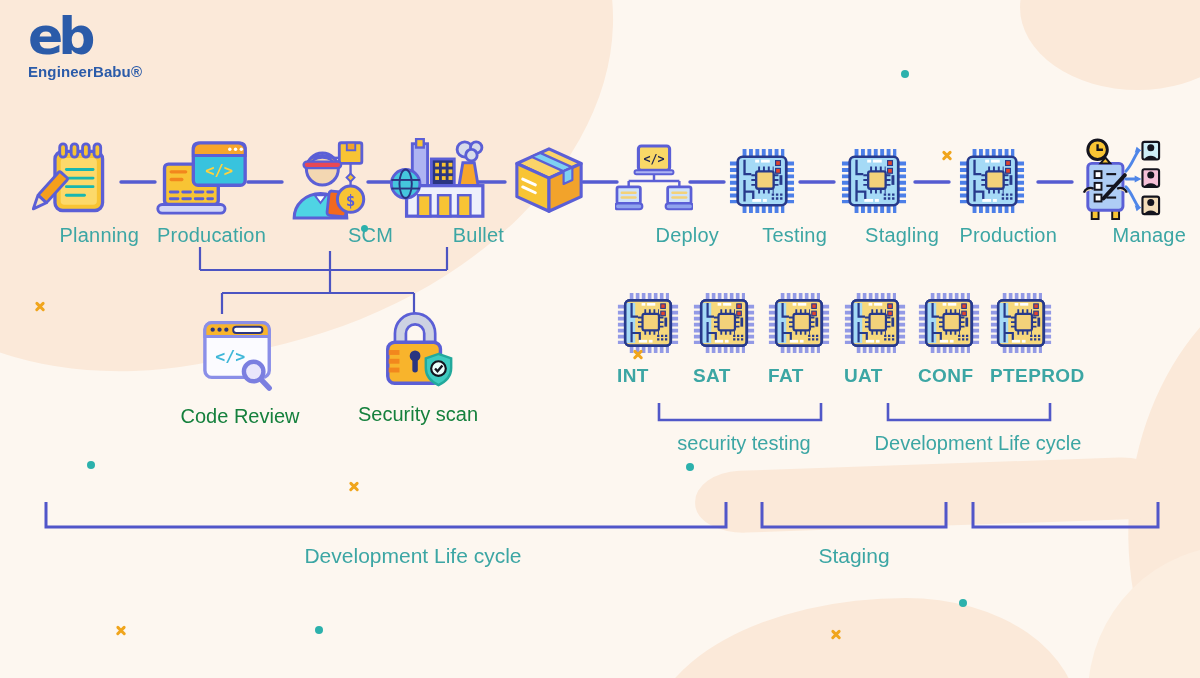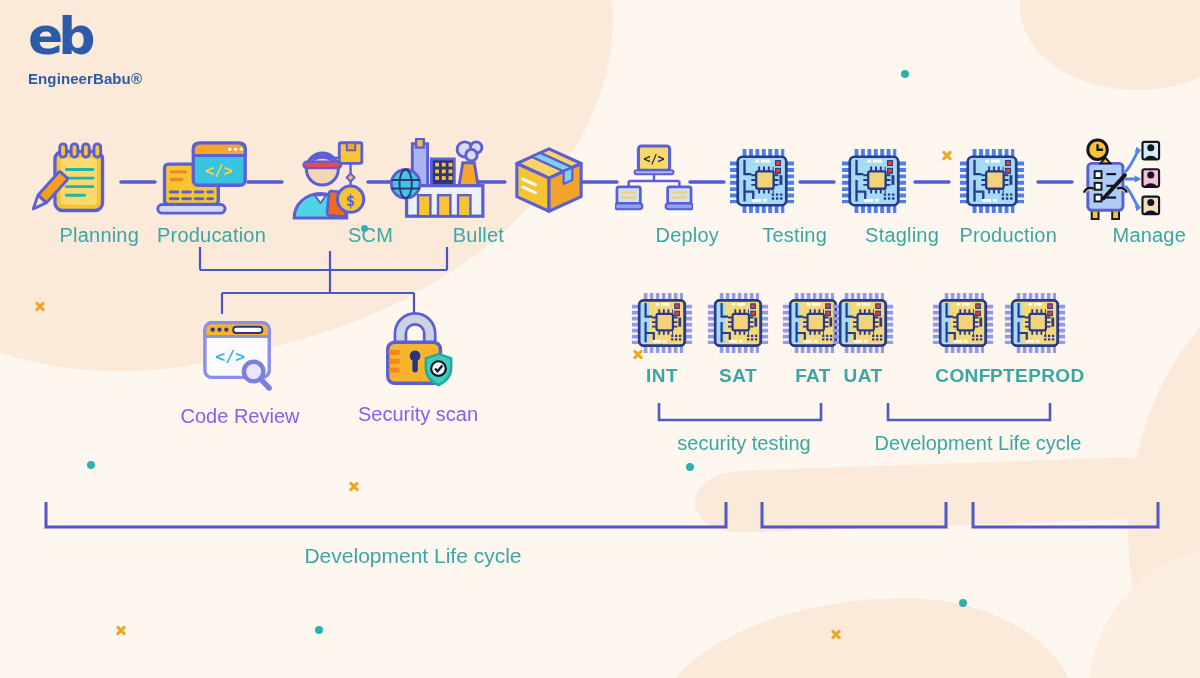--- a/index.html
+++ b/index.html
@@ -11,30 +11,30 @@
   .blob-tr{right:-55px;top:-75px;width:235px;height:165px;border-radius:50%}
   .blob-r{left:1128px;top:255px;width:420px;height:540px;border-radius:50% 42% 45% 55%;transform:rotate(8deg)}
   .blob-band{left:695px;top:464px;width:480px;height:62px;border-radius:45px 55px 40px 50px/30px 34px 26px 30px;transform:rotate(-2deg)}
   .blob-bot{left:648px;top:598px;width:430px;height:170px;border-radius:60% 40% 0 0/85% 70% 0 0}
   .blob-brc{left:1088px;top:545px;width:300px;height:300px;border-radius:50%;background:#fceee0}
   
   .lines{position:absolute;left:0;top:0;z-index:1}
   
   .logo{position:absolute;left:28px;top:10px;z-index:3}
   .logo-mark{font-family:"DejaVu Sans",sans-serif;font-size:52px;font-weight:bold;color:#2b5ba9;letter-spacing:-5px;line-height:1}
-  .logo-name{font-size:15px;font-weight:bold;color:#2b5ba9;margin-top:8px;letter-spacing:.1px}
+  .logo-name{font-size:15px;font-weight:bold;color:#2b5ba9;margin-top:1px;letter-spacing:.1px}
   
   .pipe-item{position:absolute;top:138px;width:130px;text-align:right;z-index:2}
   .icon-box{height:82px;display:flex;align-items:flex-end;justify-content:center}
   .pipe-label{margin-top:3px;font-size:20px;font-weight:500;color:#3ca6a4;letter-spacing:.2px;line-height:1.22}
   
   .branch-item{position:absolute;text-align:center;z-index:2}
-  .branch-label{margin-top:6px;font-size:20px;font-weight:500;color:#8b5cf6}
-  
-  .env-item{position:absolute;top:292px;width:90px;text-align:center;z-index:2}
+  .branch-label{margin-top:6px;font-size:20px;font-weight:500;color:#15803d}
+  
+  .env-item{position:absolute;top:292px;width:90px;z-index:2}
   .env-label{margin-top:7px;font-size:19px;font-weight:600;color:#3ca6a4;letter-spacing:.4px}
   
   .grp-label{position:absolute;top:432px;font-size:20px;font-weight:500;color:#3ca6a4;text-align:center;z-index:2}
   .phase-label{position:absolute;top:544px;font-size:21px;font-weight:500;color:#3ca6a4;text-align:center;z-index:2}
   
   .dot{position:absolute;width:8px;height:8px;border-radius:50%;background:#2cb1ac;z-index:3}
   .cross{position:absolute;width:12px;height:12px;z-index:3}
   .cross::before,.cross::after{content:"";position:absolute;left:0;top:4.4px;width:12px;height:3.2px;border-radius:2px;background:#f0a51c}
   .cross::before{transform:rotate(45deg)}
   .cross::after{transform:rotate(-45deg)}
@@ -439,21 +439,21 @@
         <use href="#ic-chip-yellow"></use>
       </svg>
     <div class="env-label">SAT</div>
   </div>
   <div class="env-item" style="left:768px">
     <svg width="62" height="62">
         <use href="#ic-chip-yellow"></use>
       </svg>
     <div class="env-label">FAT</div>
   </div>
-  <div class="env-item" style="left:818px">
+  <div class="env-item" style="left:844px">
     <svg width="62" height="62">
         <use href="#ic-chip-yellow"></use>
       </svg>
     <div class="env-label">UAT</div>
   </div>
   <div class="env-item" style="left:918px">
     <svg width="62" height="62">
         <use href="#ic-chip-yellow"></use>
       </svg>
     <div class="env-label">CONF</div>
@@ -462,20 +462,21 @@
     <svg width="62" height="62">
         <use href="#ic-chip-yellow"></use>
       </svg>
     <div class="env-label">PTEPROD</div>
   </div>
 
   <div class="grp-label" style="left:644px;width:200px">security testing</div>
   <div class="grp-label" style="left:844px;width:268px">Development Life cycle</div>
 
   <div class="phase-label" style="left:263px;width:300px">Development Life cycle</div>
+  <div class="phase-label" style="left:754px;width:200px">Staging</div>
 
   <div class="dot" style="left:901px;top:70px"></div>
   <div class="dot" style="left:361px;top:225px;width:7px;height:7px"></div>
   <div class="dot" style="left:87px;top:461px"></div>
   <div class="dot" style="left:686px;top:463px"></div>
   <div class="dot" style="left:959px;top:599px"></div>
   <div class="dot" style="left:315px;top:626px"></div>
   <div class="cross" style="left:941px;top:150px"></div>
   <div class="cross" style="left:34px;top:301px"></div>
   <div class="cross" style="left:632px;top:349px"></div>

